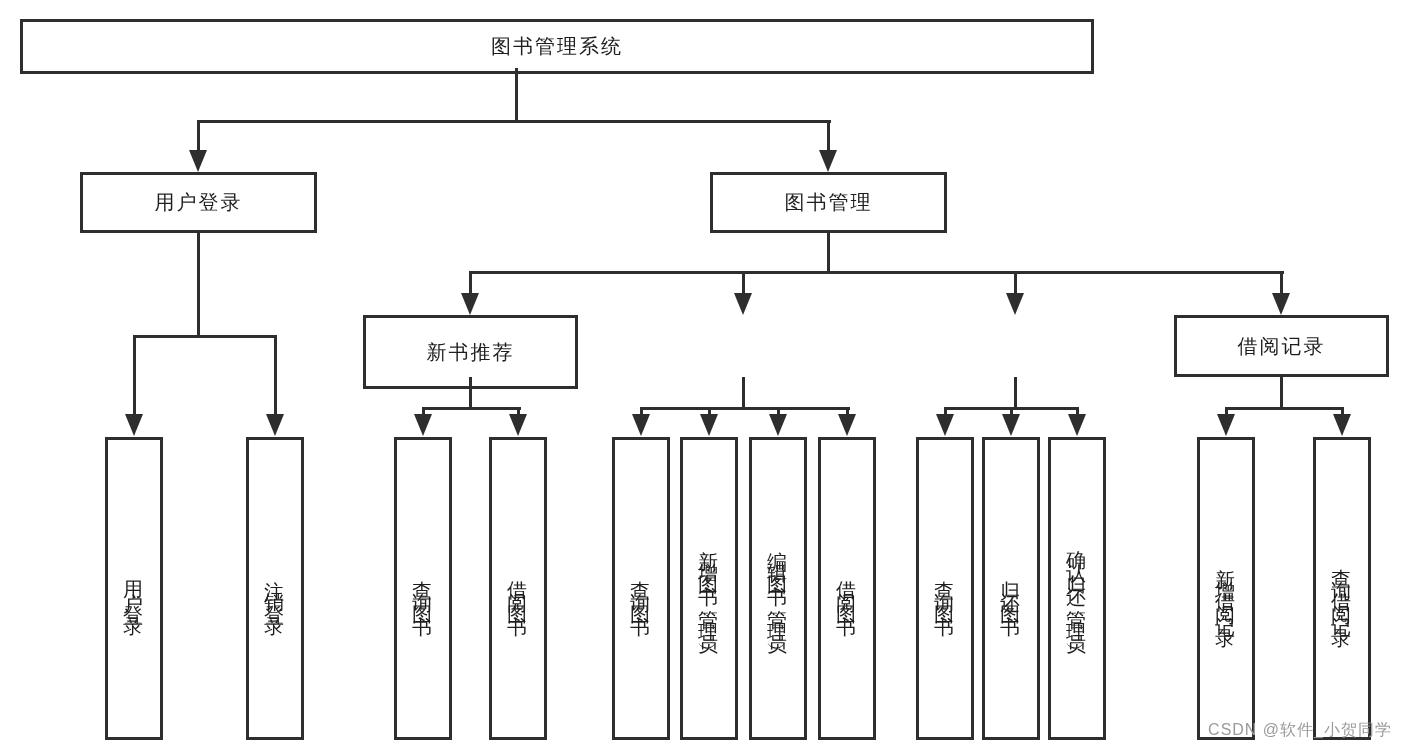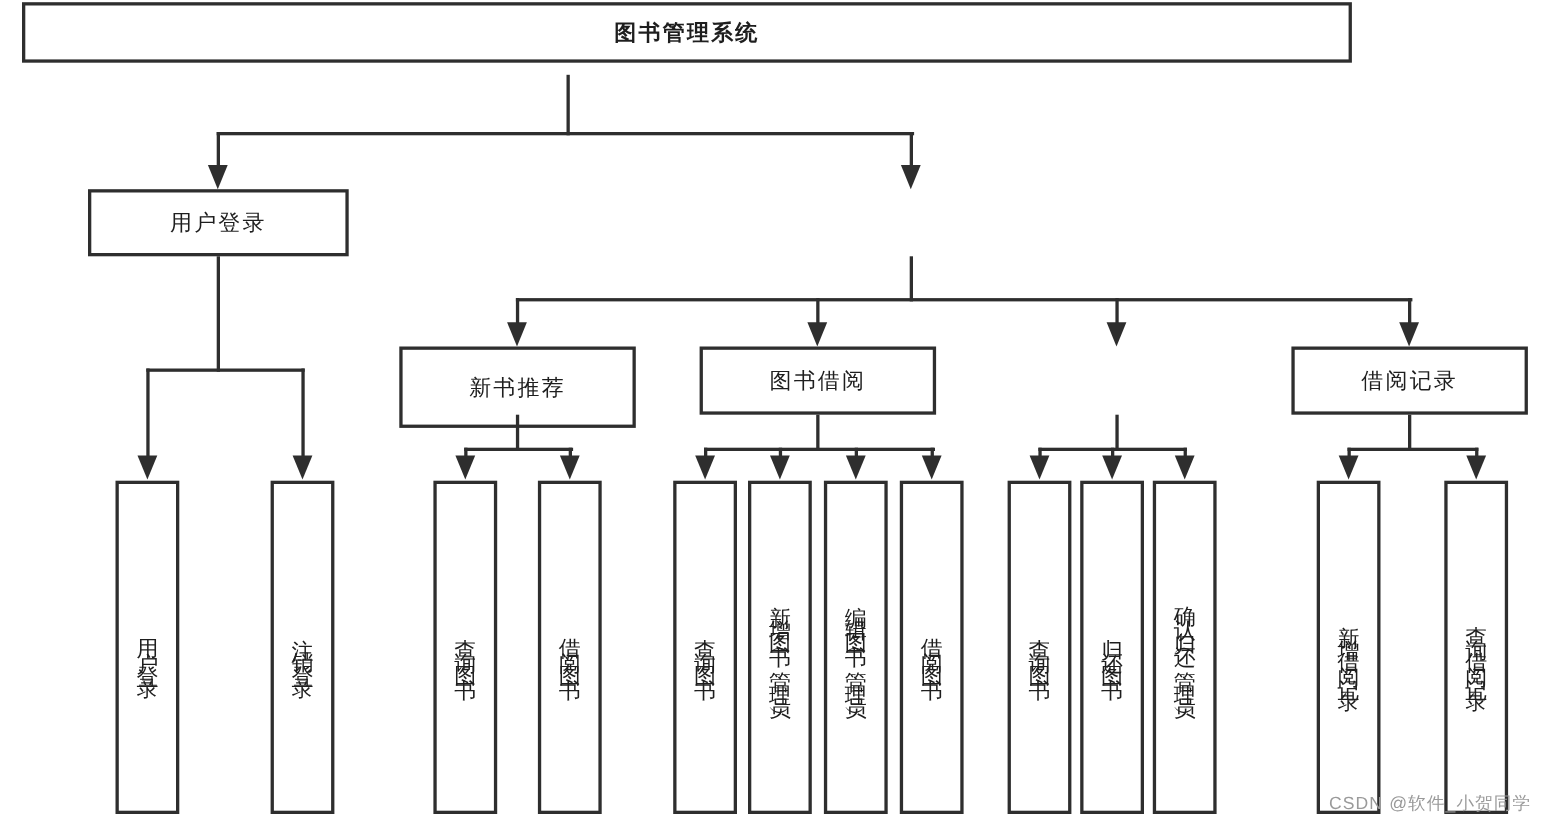--- a/index.html
+++ b/index.html
@@ -55,33 +55,36 @@
     color: var(--wm);
     letter-spacing: 1px;
     white-space: nowrap;
   }
 </style>
 </head>
 <body>
 
 <div class="canvas">
 
-  <div class="box" style="left:20px; top:2px; width:1209px; height:55px;font-weight:bold;">
+  <div class="box" style="left:20px; top:19px; width:1074px; height:55px;">
     <span>图书管理系统</span>
   </div>
 
   <div class="line" style="left:515px; top:68px; width:3px; height:55px;"></div>
   <div class="line" style="left:197px; top:120px; width:634px; height:3px;"></div>
   <div class="line" style="left:197px; top:120px; width:3px; height:32px;"></div>
   <div class="arrowhead" style="left:189px; top:150px;"></div>
   <div class="line" style="left:827px; top:120px; width:3px; height:32px;"></div>
   <div class="arrowhead" style="left:819px; top:150px;"></div>
 
   <div class="box" style="left:80px; top:172px; width:237px; height:61px;">
     <span>用户登录</span>
+  </div>
+  <div class="box" style="left:710px; top:172px; width:237px; height:61px;">
+    <span>图书管理</span>
   </div>
 
   <div class="line" style="left:197px; top:233px; width:3px; height:105px;"></div>
   <div class="line" style="left:133px; top:335px; width:144px; height:3px;"></div>
   <div class="line" style="left:133px; top:335px; width:3px; height:81px;"></div>
   <div class="arrowhead" style="left:125px; top:414px;"></div>
   <div class="line" style="left:274px; top:335px; width:3px; height:81px;"></div>
   <div class="arrowhead" style="left:266px; top:414px;"></div>
 
   <div class="box vbox" style="left:105px; top:437px; width:58px; height:303px;">用户登录</div>
@@ -93,23 +96,20 @@
   <div class="arrowhead" style="left:461px; top:293px;"></div>
   <div class="line" style="left:742px; top:271px; width:3px; height:23px;"></div>
   <div class="arrowhead" style="left:734px; top:293px;"></div>
   <div class="line" style="left:1014px; top:271px; width:3px; height:23px;"></div>
   <div class="arrowhead" style="left:1006px; top:293px;"></div>
   <div class="line" style="left:1280px; top:271px; width:3px; height:23px;"></div>
   <div class="arrowhead" style="left:1272px; top:293px;"></div>
 
   <div class="box" style="left:363px; top:315px; width:215px; height:74px;">
     <span>新书推荐</span>
-  </div>
-  <div class="box" style="left:636px; top:315px; width:215px; height:62px;">
-    <span>图书借阅</span>
   </div>
   <div class="box" style="left:1174px; top:315px; width:215px; height:62px;">
     <span>借阅记录</span>
   </div>
 
   <div class="line" style="left:469px; top:377px; width:3px; height:33px;"></div>
   <div class="line" style="left:422px; top:407px; width:99px; height:3px;"></div>
   <div class="line" style="left:422px; top:407px; width:3px; height:9px;"></div>
   <div class="arrowhead" style="left:414px; top:414px;"></div>
   <div class="line" style="left:517px; top:407px; width:3px; height:9px;"></div>

